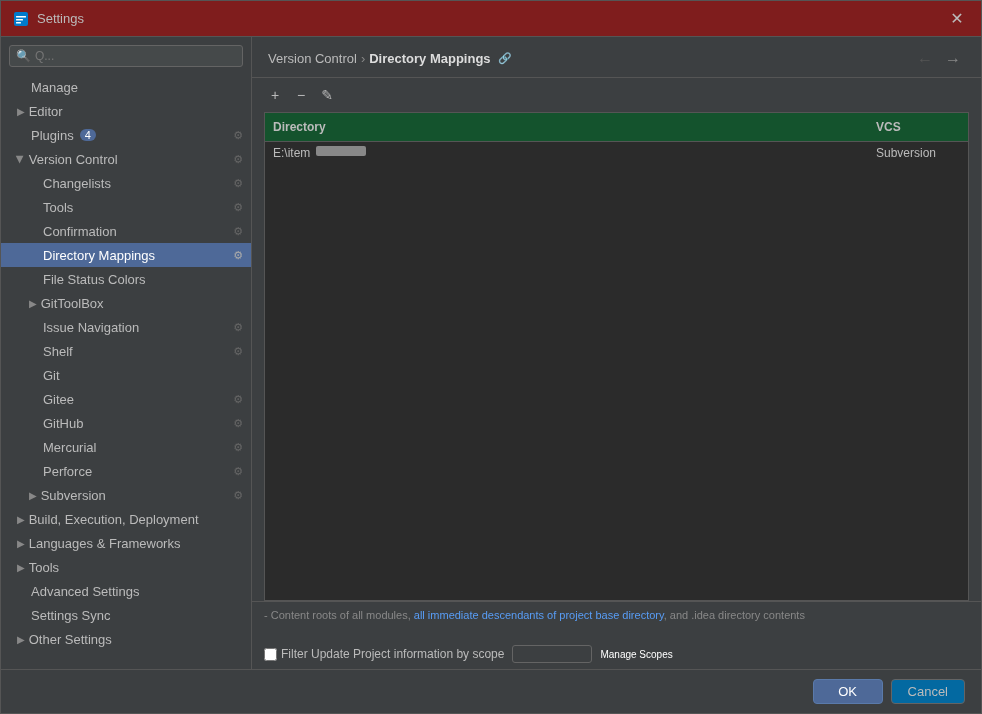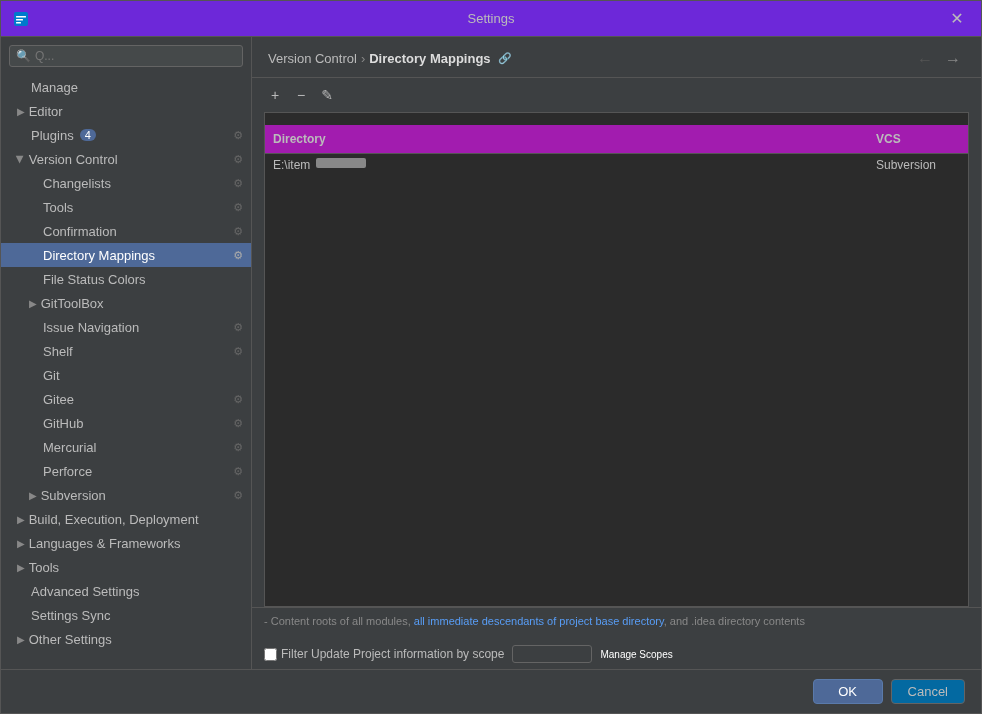--- a/index.html
+++ b/index.html
@@ -16,28 +16,27 @@
     }
     .dialog {
       width: 982px;
       height: 714px;
       background: #3c3f41;
       display: flex;
       flex-direction: column;
       border: 1px solid #555;
     }
     .titlebar {
-      background: #6d28d9;
+      background: #7f1d1d;
       height: 36px;
       display: flex;
       align-items: center;
       padding: 0 12px;
       border-bottom: 1px solid #555;
       flex-shrink: 0;
-      text-align: center;
     }
     .titlebar-icon {
       width: 16px;
       height: 16px;
       margin-right: 8px;
       display: flex;
       align-items: center;
       justify-content: center;
     }
     .titlebar-icon svg { width: 16px; height: 16px; }
@@ -192,24 +191,23 @@
       flex: 1;
       margin: 0 12px;
       border: 1px solid #555;
       background: #2b2b2b;
       overflow: hidden;
       display: flex;
       flex-direction: column;
     }
     .table-header {
       display: flex;
-      background: #a21caf;
+      background: #14532d;
       border-bottom: 1px solid #555;
       padding: 4px 0;
-      margin-top: 12px;
     }
     .th {
       padding: 3px 8px;
       color: #bbb;
       font-size: 12px;
       font-weight: 600;
     }
     .th.col-dir { flex: 1; }
     .th.col-vcs { width: 100px; text-align: left; }
     .table-body { flex: 1; overflow-y: auto; }
@@ -238,21 +236,21 @@
     }
     
     .panel-footer {
       padding: 6px 12px;
       border-top: 1px solid #555;
       flex-shrink: 0;
     }
     .footer-note {
       font-size: 11px;
       color: #888;
-      margin-bottom: 16px;
+      margin-bottom: 22px;
       line-height: 1.4;
     }
     .footer-note a { color: #589df6; text-decoration: none; }
     .footer-filter {
       display: flex;
       align-items: center;
       gap: 8px;
     }
     .checkbox-wrap {
       display: flex;

